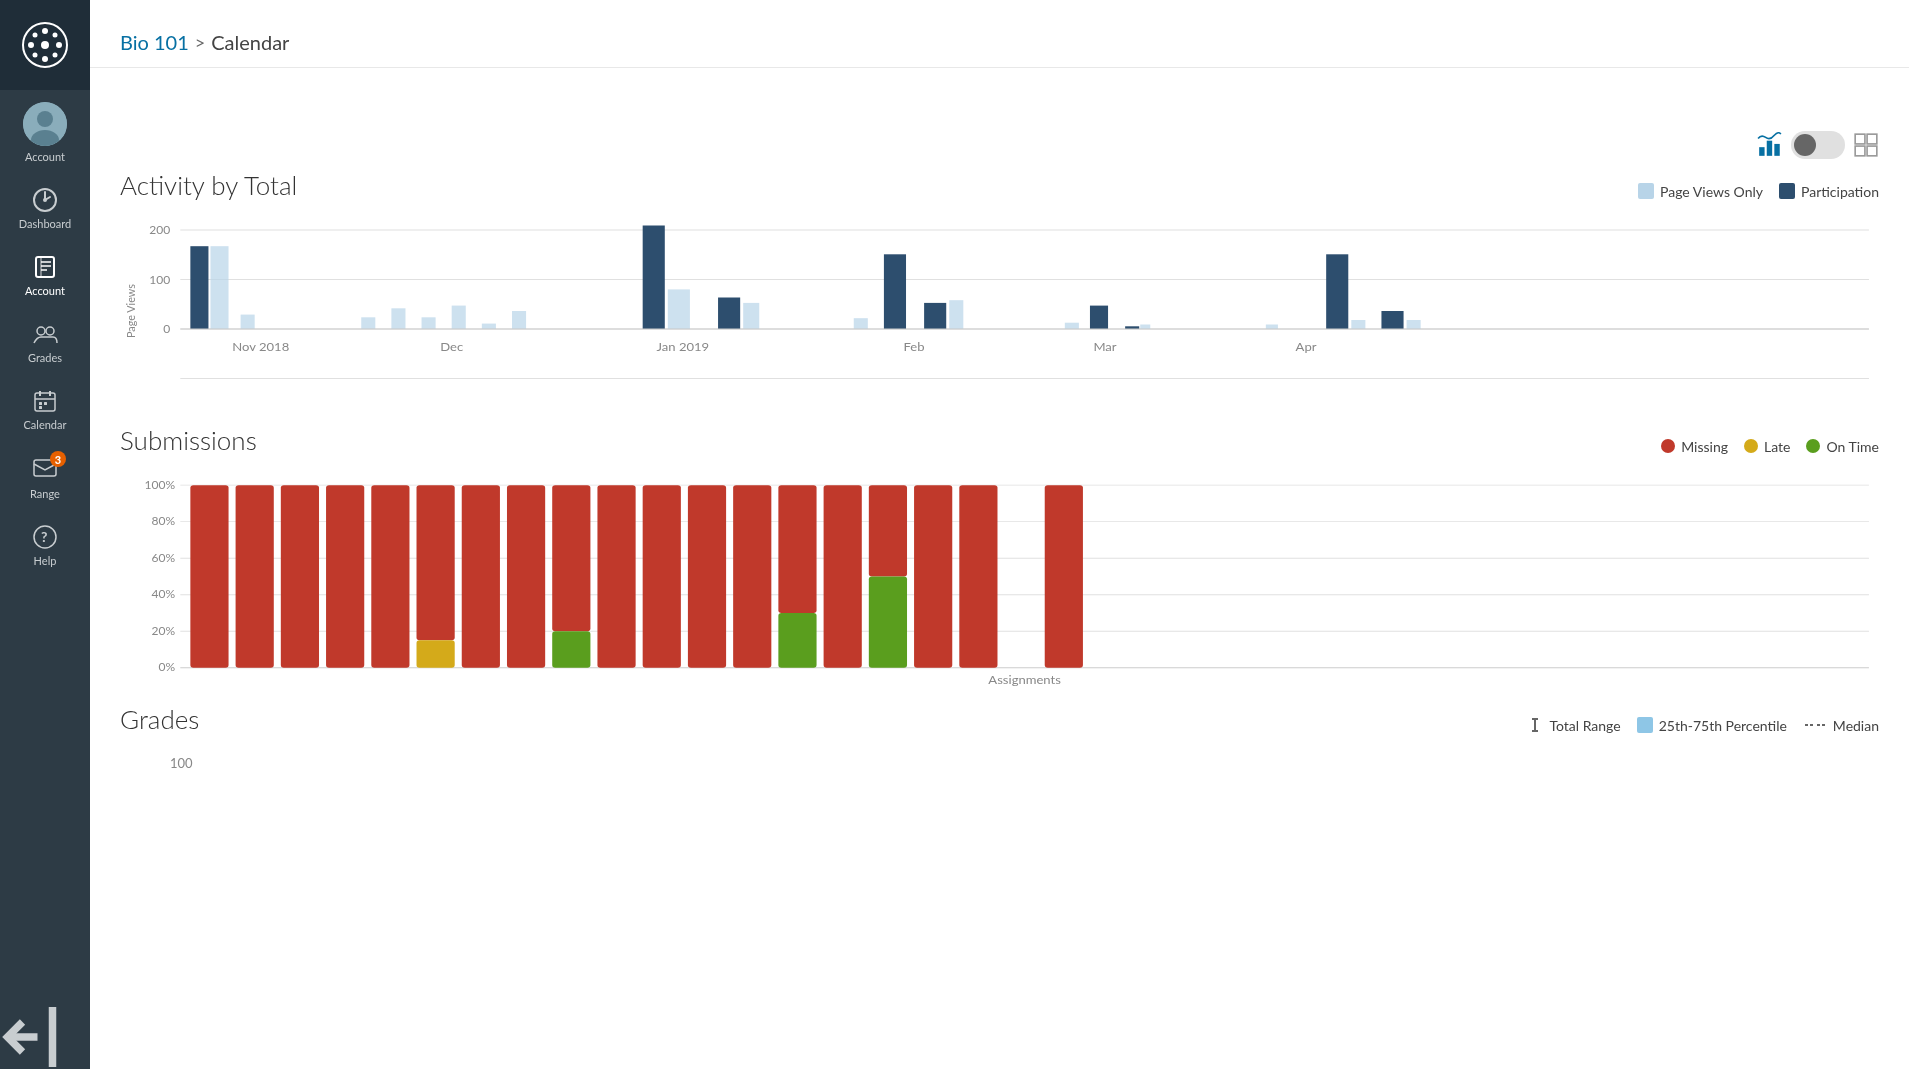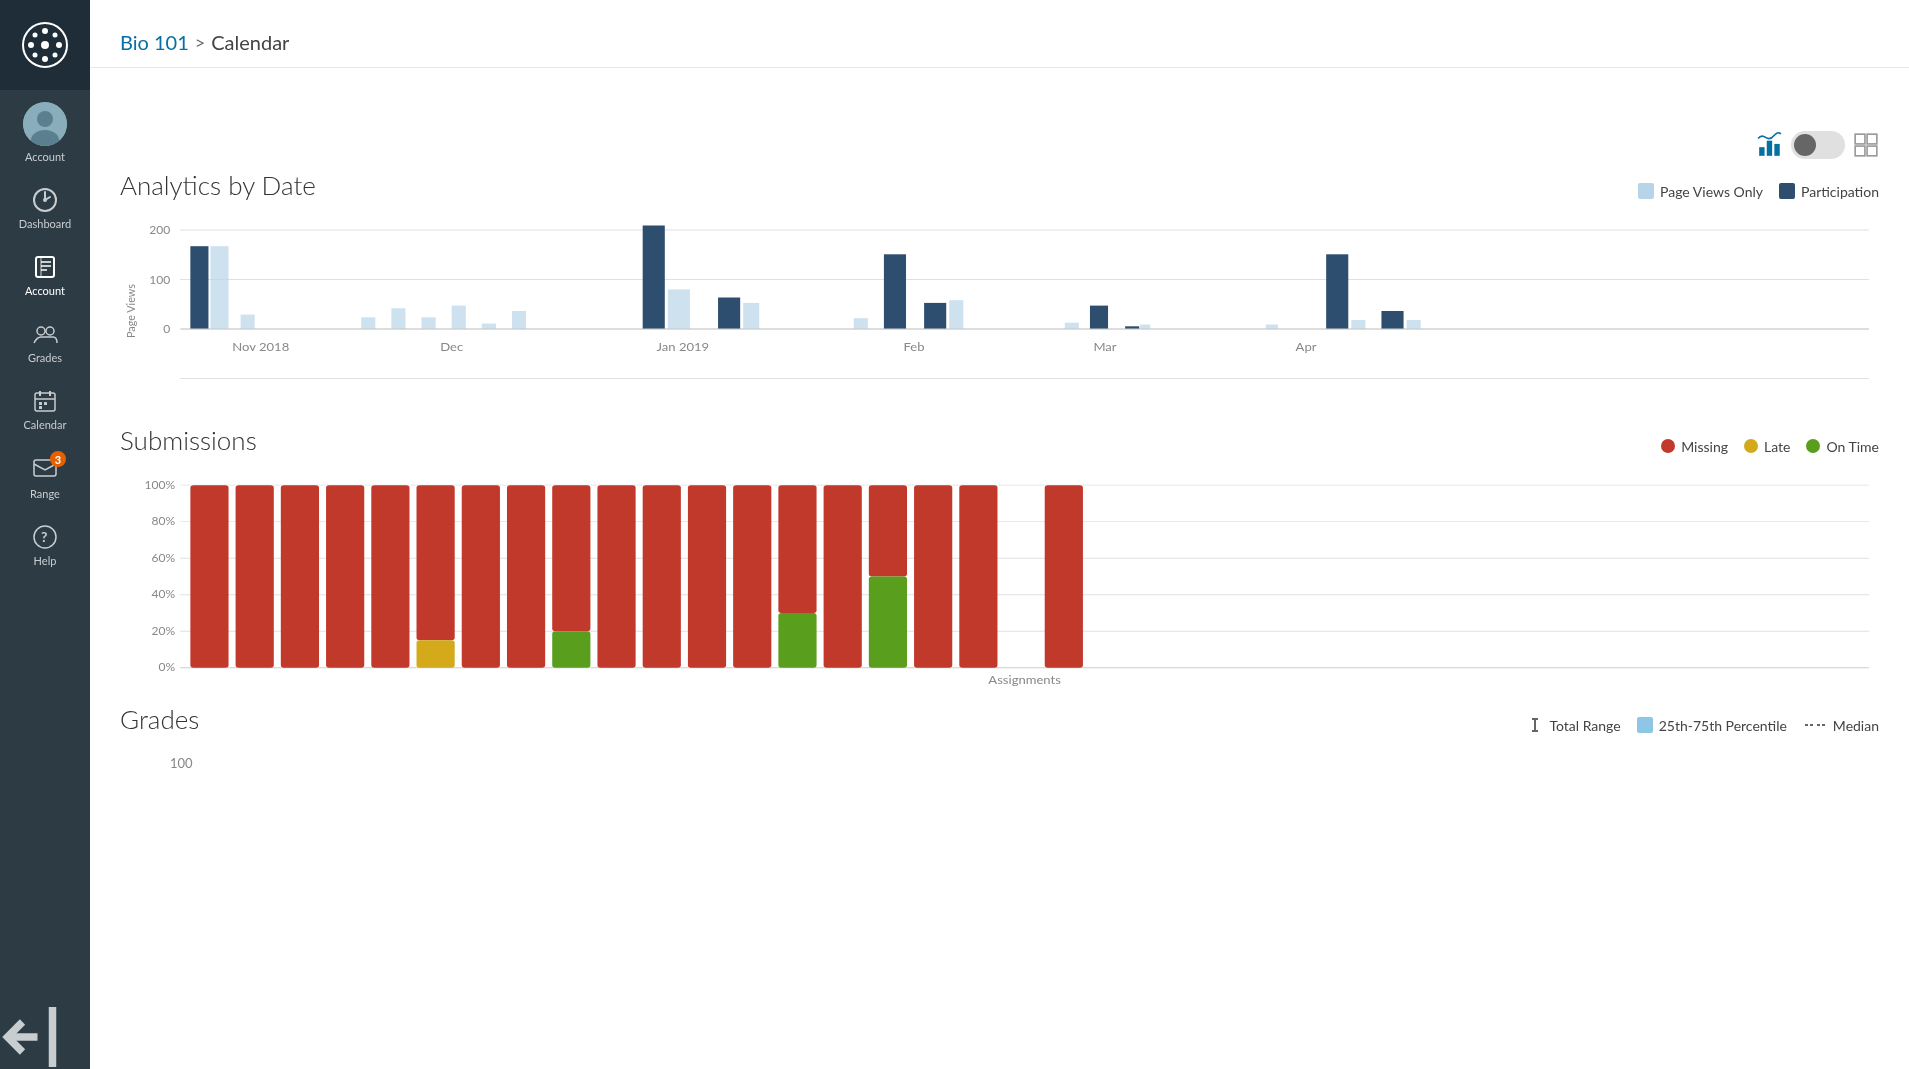--- a/index.html
+++ b/index.html
@@ -367,21 +367,21 @@
           <rect x="2" y="2" width="9" height="9" stroke="#999" stroke-width="1.5" fill="none"></rect>
           <rect x="13" y="2" width="9" height="9" stroke="#999" stroke-width="1.5" fill="none"></rect>
           <rect x="2" y="13" width="9" height="9" stroke="#999" stroke-width="1.5" fill="none"></rect>
           <rect x="13" y="13" width="9" height="9" stroke="#999" stroke-width="1.5" fill="none"></rect>
         </svg>
       </div>
     </div>
 
     <div class="chart-container">
       <div class="section-header">
-        <h2 class="section-title">Analytics by Date</h2>
+        <h2 class="section-title">Activity by Total</h2>
         <div class="legend">
           <div class="legend-item">
             <span class="legend-dot" style="background:#b8d4e8;"></span>
             <span>Page Views Only</span>
           </div>
           <div class="legend-item">
             <span class="legend-dot" style="background:#2d4e6e;"></span>
             <span>Participation</span>
           </div>
         </div>

